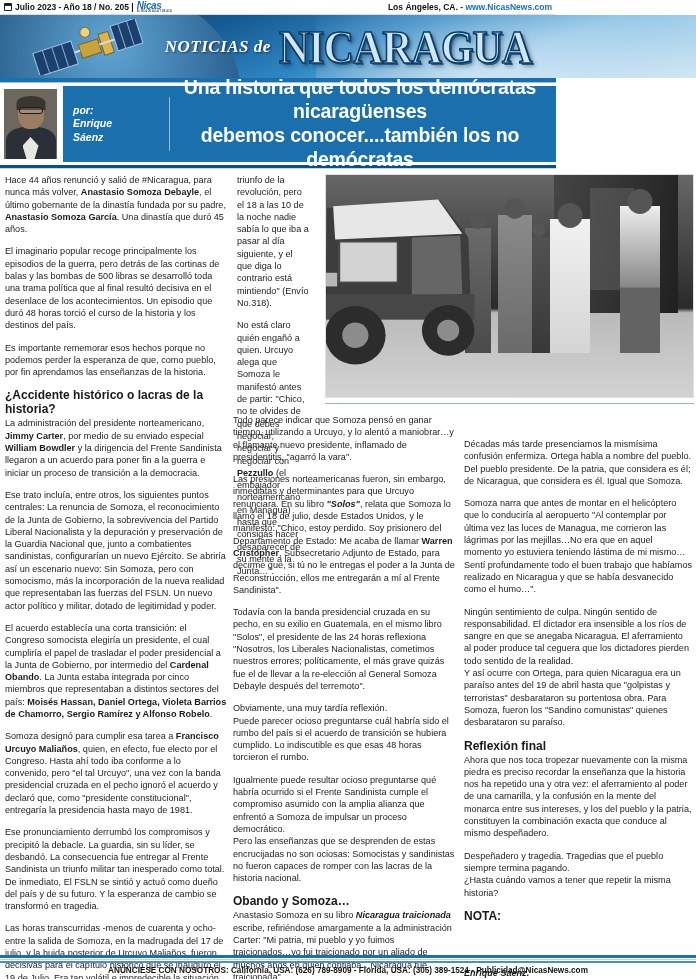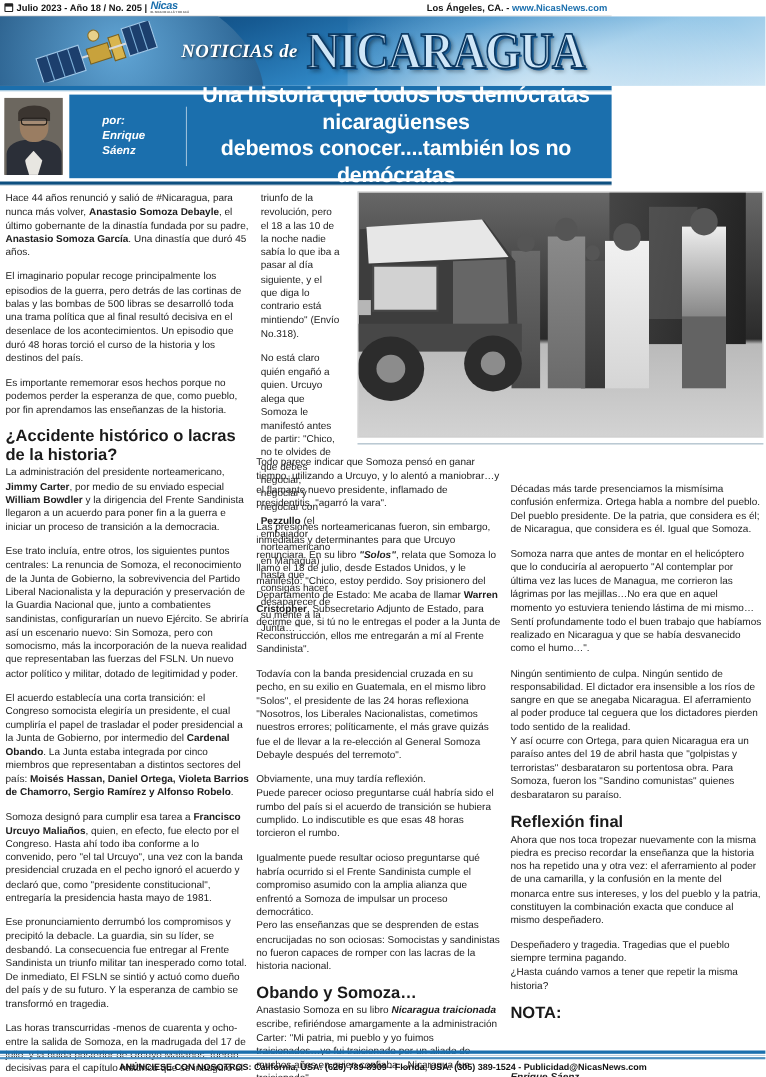--- a/index.html
+++ b/index.html
@@ -107,21 +107,21 @@
   }
   .face-shirt {
     position: absolute; left: 50%; bottom: 0; transform: translateX(-50%);
     width: 16px; height: 22px; background: #e8e6e1; clip-path: polygon(50% 0,100% 40%,75% 100%,25% 100%,0 40%);
   }
   .band-blue {
     flex: 1; background: #1b6fad; display: flex; align-items: center;
     position: relative; color: #fff;
   }
   .byline {
-    width: 106px; flex: none; padding-left: 30px;
+    width: 106px; flex: none; padding-left: 10px;
     font-size: 10.5px; line-height: 1.28; font-style: italic; font-weight: bold;
   }
   .byline .por { font-weight: bold; font-style: italic; }
   .byline-div {
     width: 1px; align-self: stretch; background: rgba(255,255,255,.55);
     margin: 11px 0;
   }
   .headline {
     flex: 1; text-align: center; padding: 0 10px 0 4px;
     font-size: 19.5px; font-weight: bold; line-height: 1.22;
@@ -139,21 +139,21 @@
     width: 375px; flex: none; padding-left: 6px;
   }
 
   p.txt, .txt {
     font-size: 9.1px; line-height: 12.3px;
     text-align: left; color: #1c1c1c;
     margin-bottom: 10px;
   }
   .txt b, .txt strong { font-weight: bold; }
   .txt i, .txt em { font-style: italic; }
-  .subhead { font-size: 15px; font-weight: bold; margin-bottom: 1px; }
+  .subhead { font-size: 12px; font-weight: bold; margin-bottom: 1px; }
   .tight { margin-bottom: 0; margin-top: 44px; }
 
   
   .news-photo {
     width: 100%; height: 224px; position: relative; overflow: hidden;
     background: #c9c7c2; border: 1px solid #e2e0dc;
     filter: grayscale(1);
   }
   .np-wall { position:absolute; inset:0; background: linear-gradient(#6b6761,#3a3733 46%,#2c2a27 60%, #b9b6b0 62%, #cdcac4 100%); }
   .np-door {

